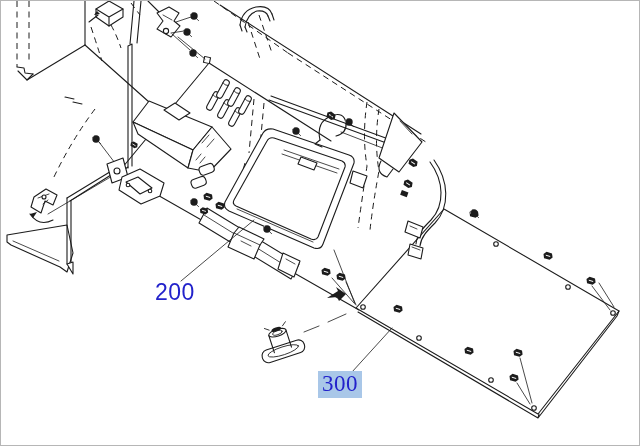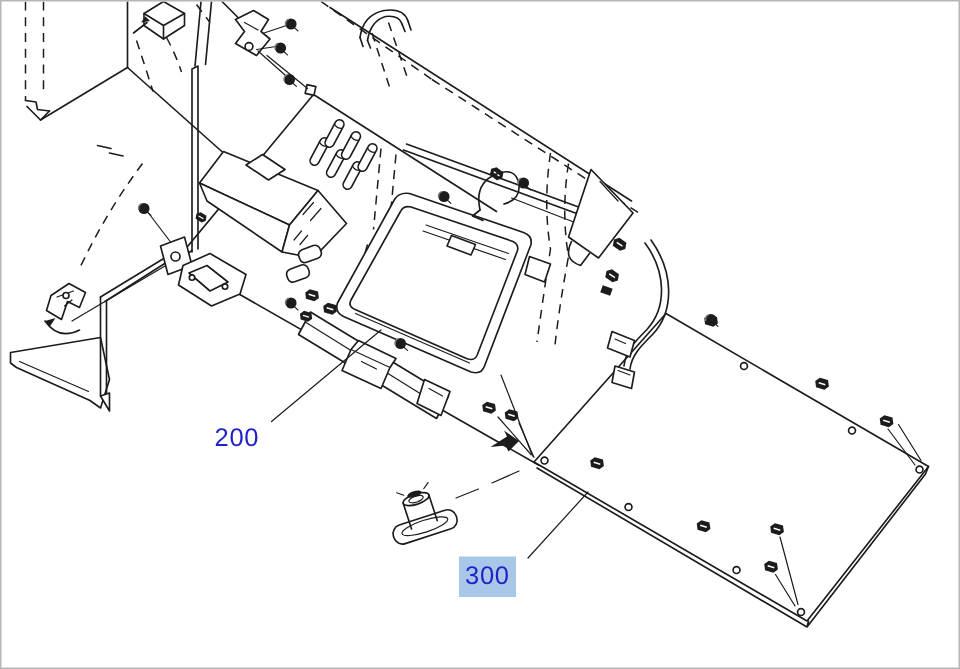--- a/index.html
+++ b/index.html
@@ -18,29 +18,29 @@
     font-family:"Liberation Sans", sans-serif;
   }
   svg{position:absolute;left:0;top:0;}
   .s  {fill:none;stroke:var(--line);stroke-width:1.1;stroke-linecap:round;stroke-linejoin:round;}
   .th {fill:none;stroke:var(--line);stroke-width:0.8;stroke-linecap:round;stroke-linejoin:round;}
   .sw {fill:#ffffff;stroke:var(--line);stroke-width:1.1;stroke-linejoin:round;}
   .d  {fill:none;stroke:var(--line);stroke-width:1;stroke-dasharray:6 4.5;stroke-linecap:butt;}
   .dkf{fill:#1c1c1c;stroke:none;}
   .part-label{
     position:absolute;color:var(--label-text);
-    font-size:17px;line-height:24px;letter-spacing:0.5px;
-    user-select:none;cursor:pointer;
+    font-size:23px;line-height:24px;letter-spacing:0.5px;
+    user-select:none;cursor:pointer;margin-left:12px;
   }
   .part-label.highlighted{
     background:var(--highlight-bg);
     padding:1px 4px 2px 4px;
   }
   .label-200{left:142px;top:279px;}
-  .label-300{left:305px;top:370px;}
+  .label-300{left:305px;top:370px;font-family:Liberation Serif, serif;}
 </style>
 </head>
 <body>
 
 <div class="canvas">
 <svg width="638" height="444" viewBox="0 0 638 444">
   <defs>
     <g id="sym-screw">
       <circle r="3.7" class="dkf"></circle>
       <path d="M-1.6,-3.3 A3.7,3.7 0 0,0 -3.5,0.9" style="stroke:#7a7a7a;stroke-width:1;fill:none"></path>

